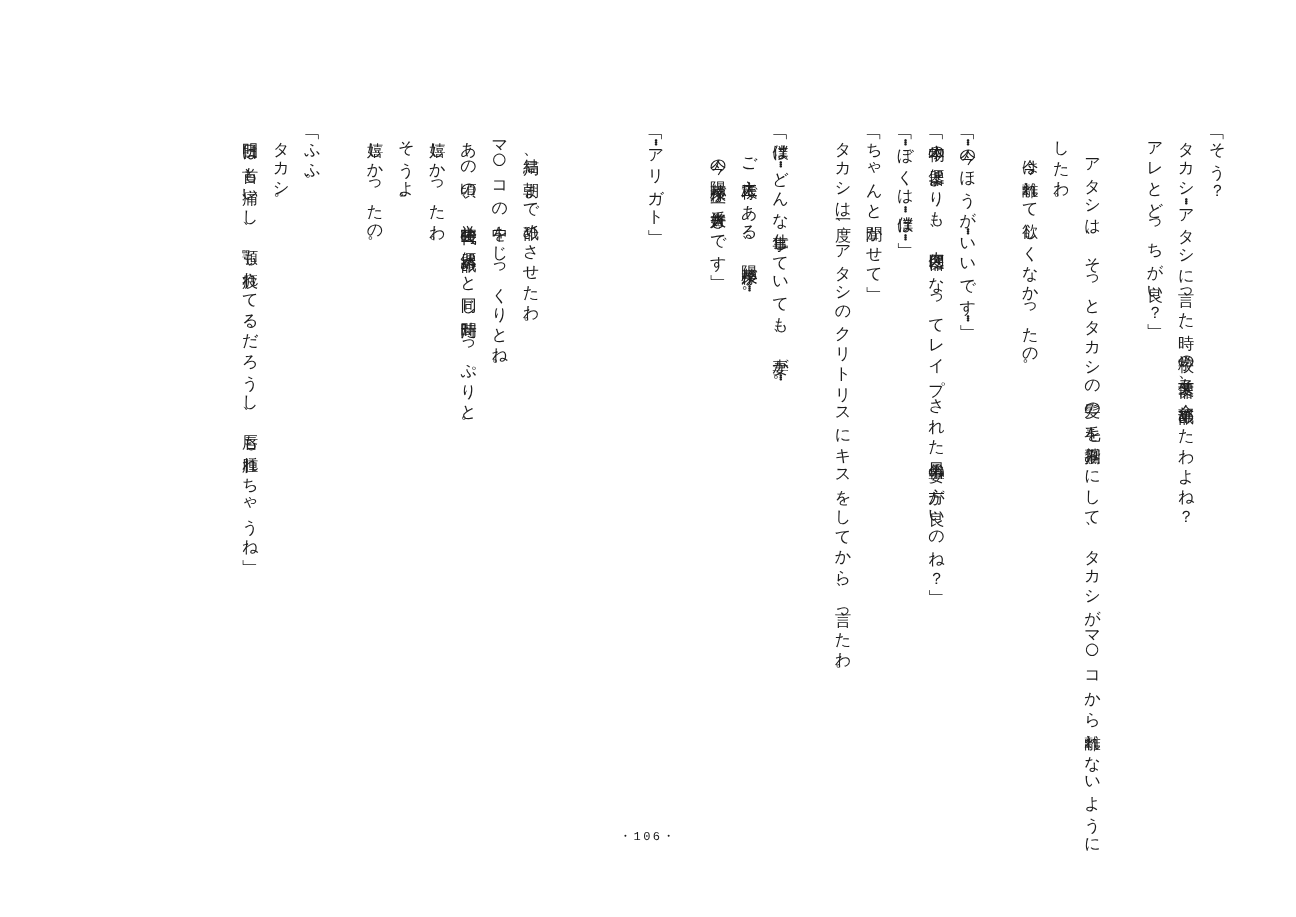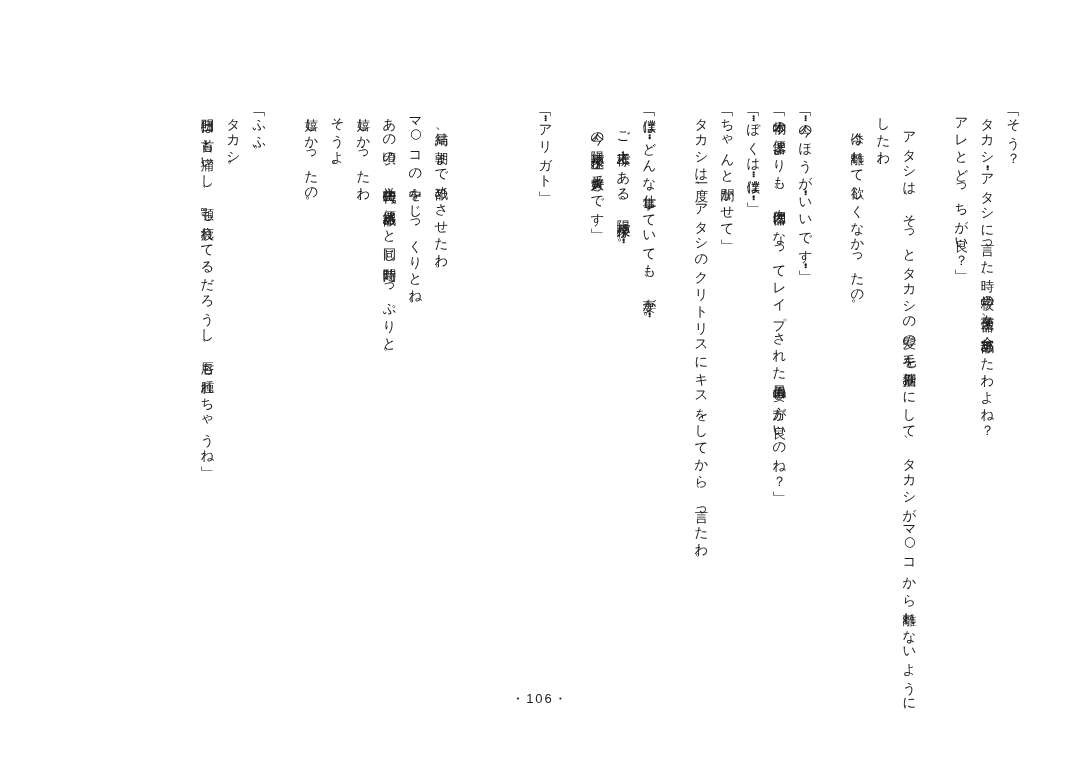--- a/index.html
+++ b/index.html
@@ -51,24 +51,24 @@
   .spacer {
     flex: 0 0 26px;
     width: 26px;
   }
   #page-number {
     position: absolute;
     left: 0;
     right: 0;
     top: 690px;
     text-align: center;
-    font-size: 13px;
+    font-size: 10px;
     letter-spacing: 2px;
     color: #1c1c1c;
-    font-family: Liberation Sans, sans-serif;
+    font-family: Liberation Mono, monospace;
   }
 </style>
 </head>
 <body>
 
 <div id="page">
 
   <div id="text-area">
       <div class="column">「そう？</div>
       <div class="column">タカシ・・・アタシに言った時、学校の女子便器、全部舐めたわよね？</div>

